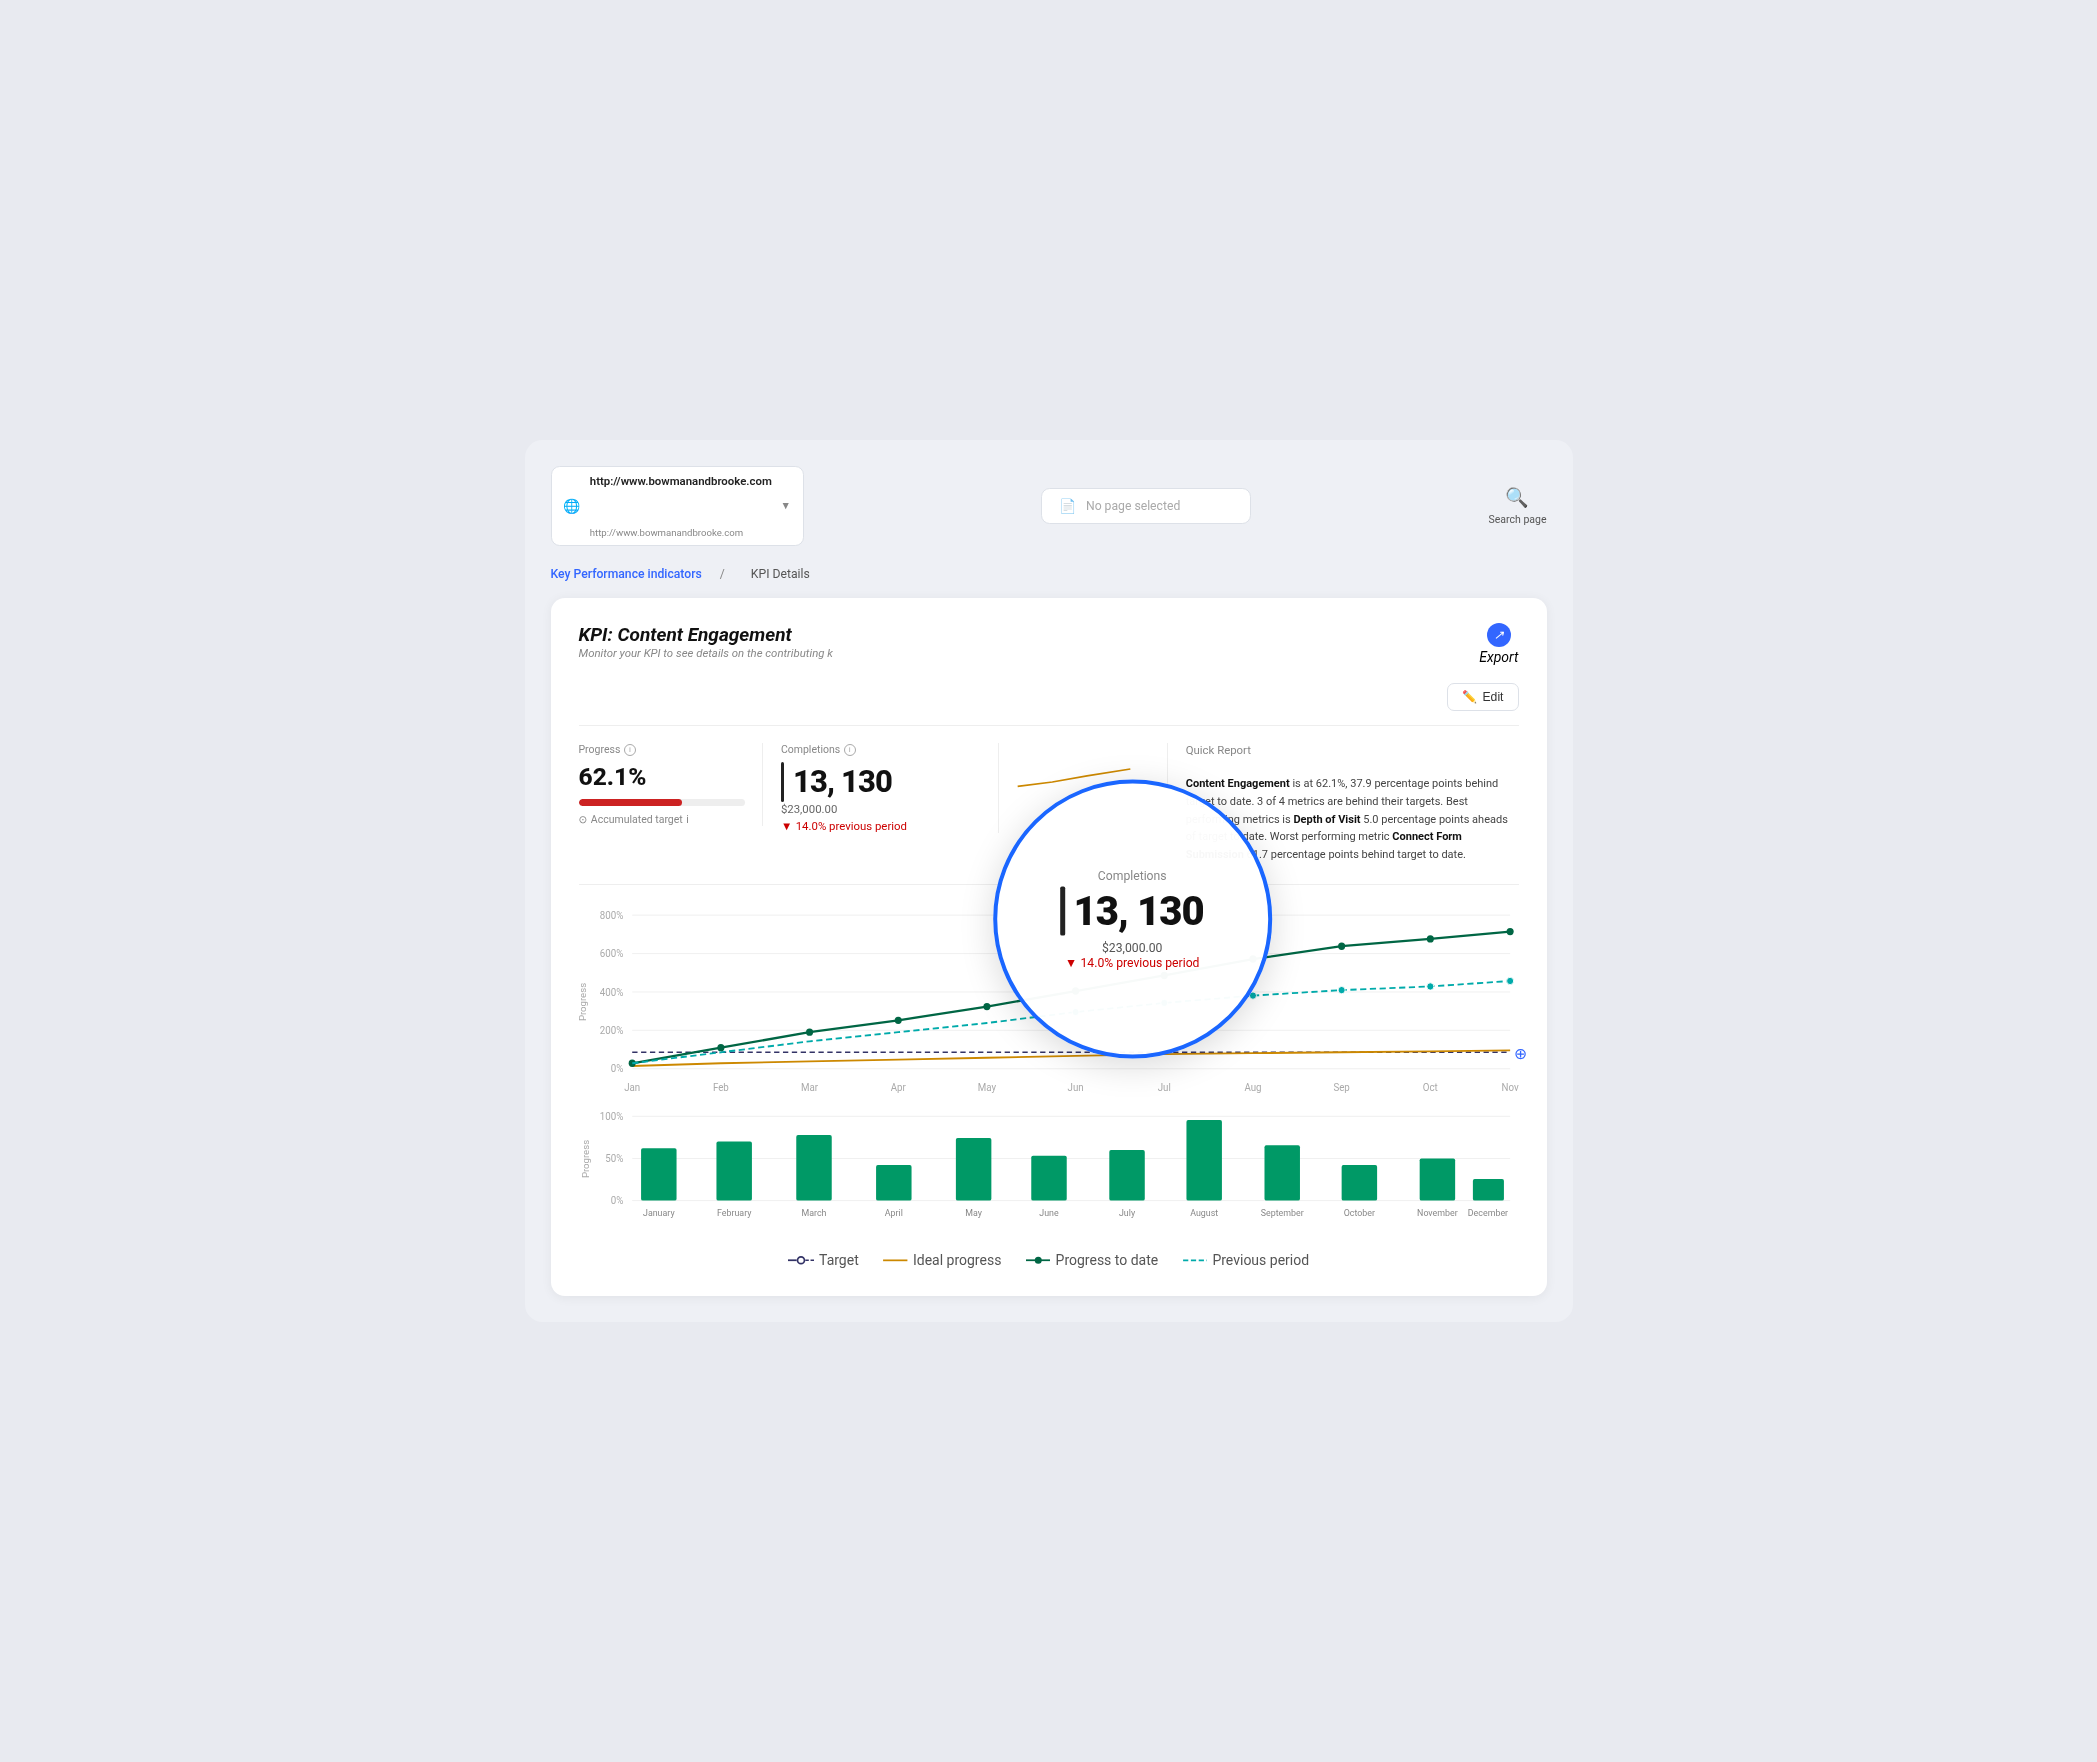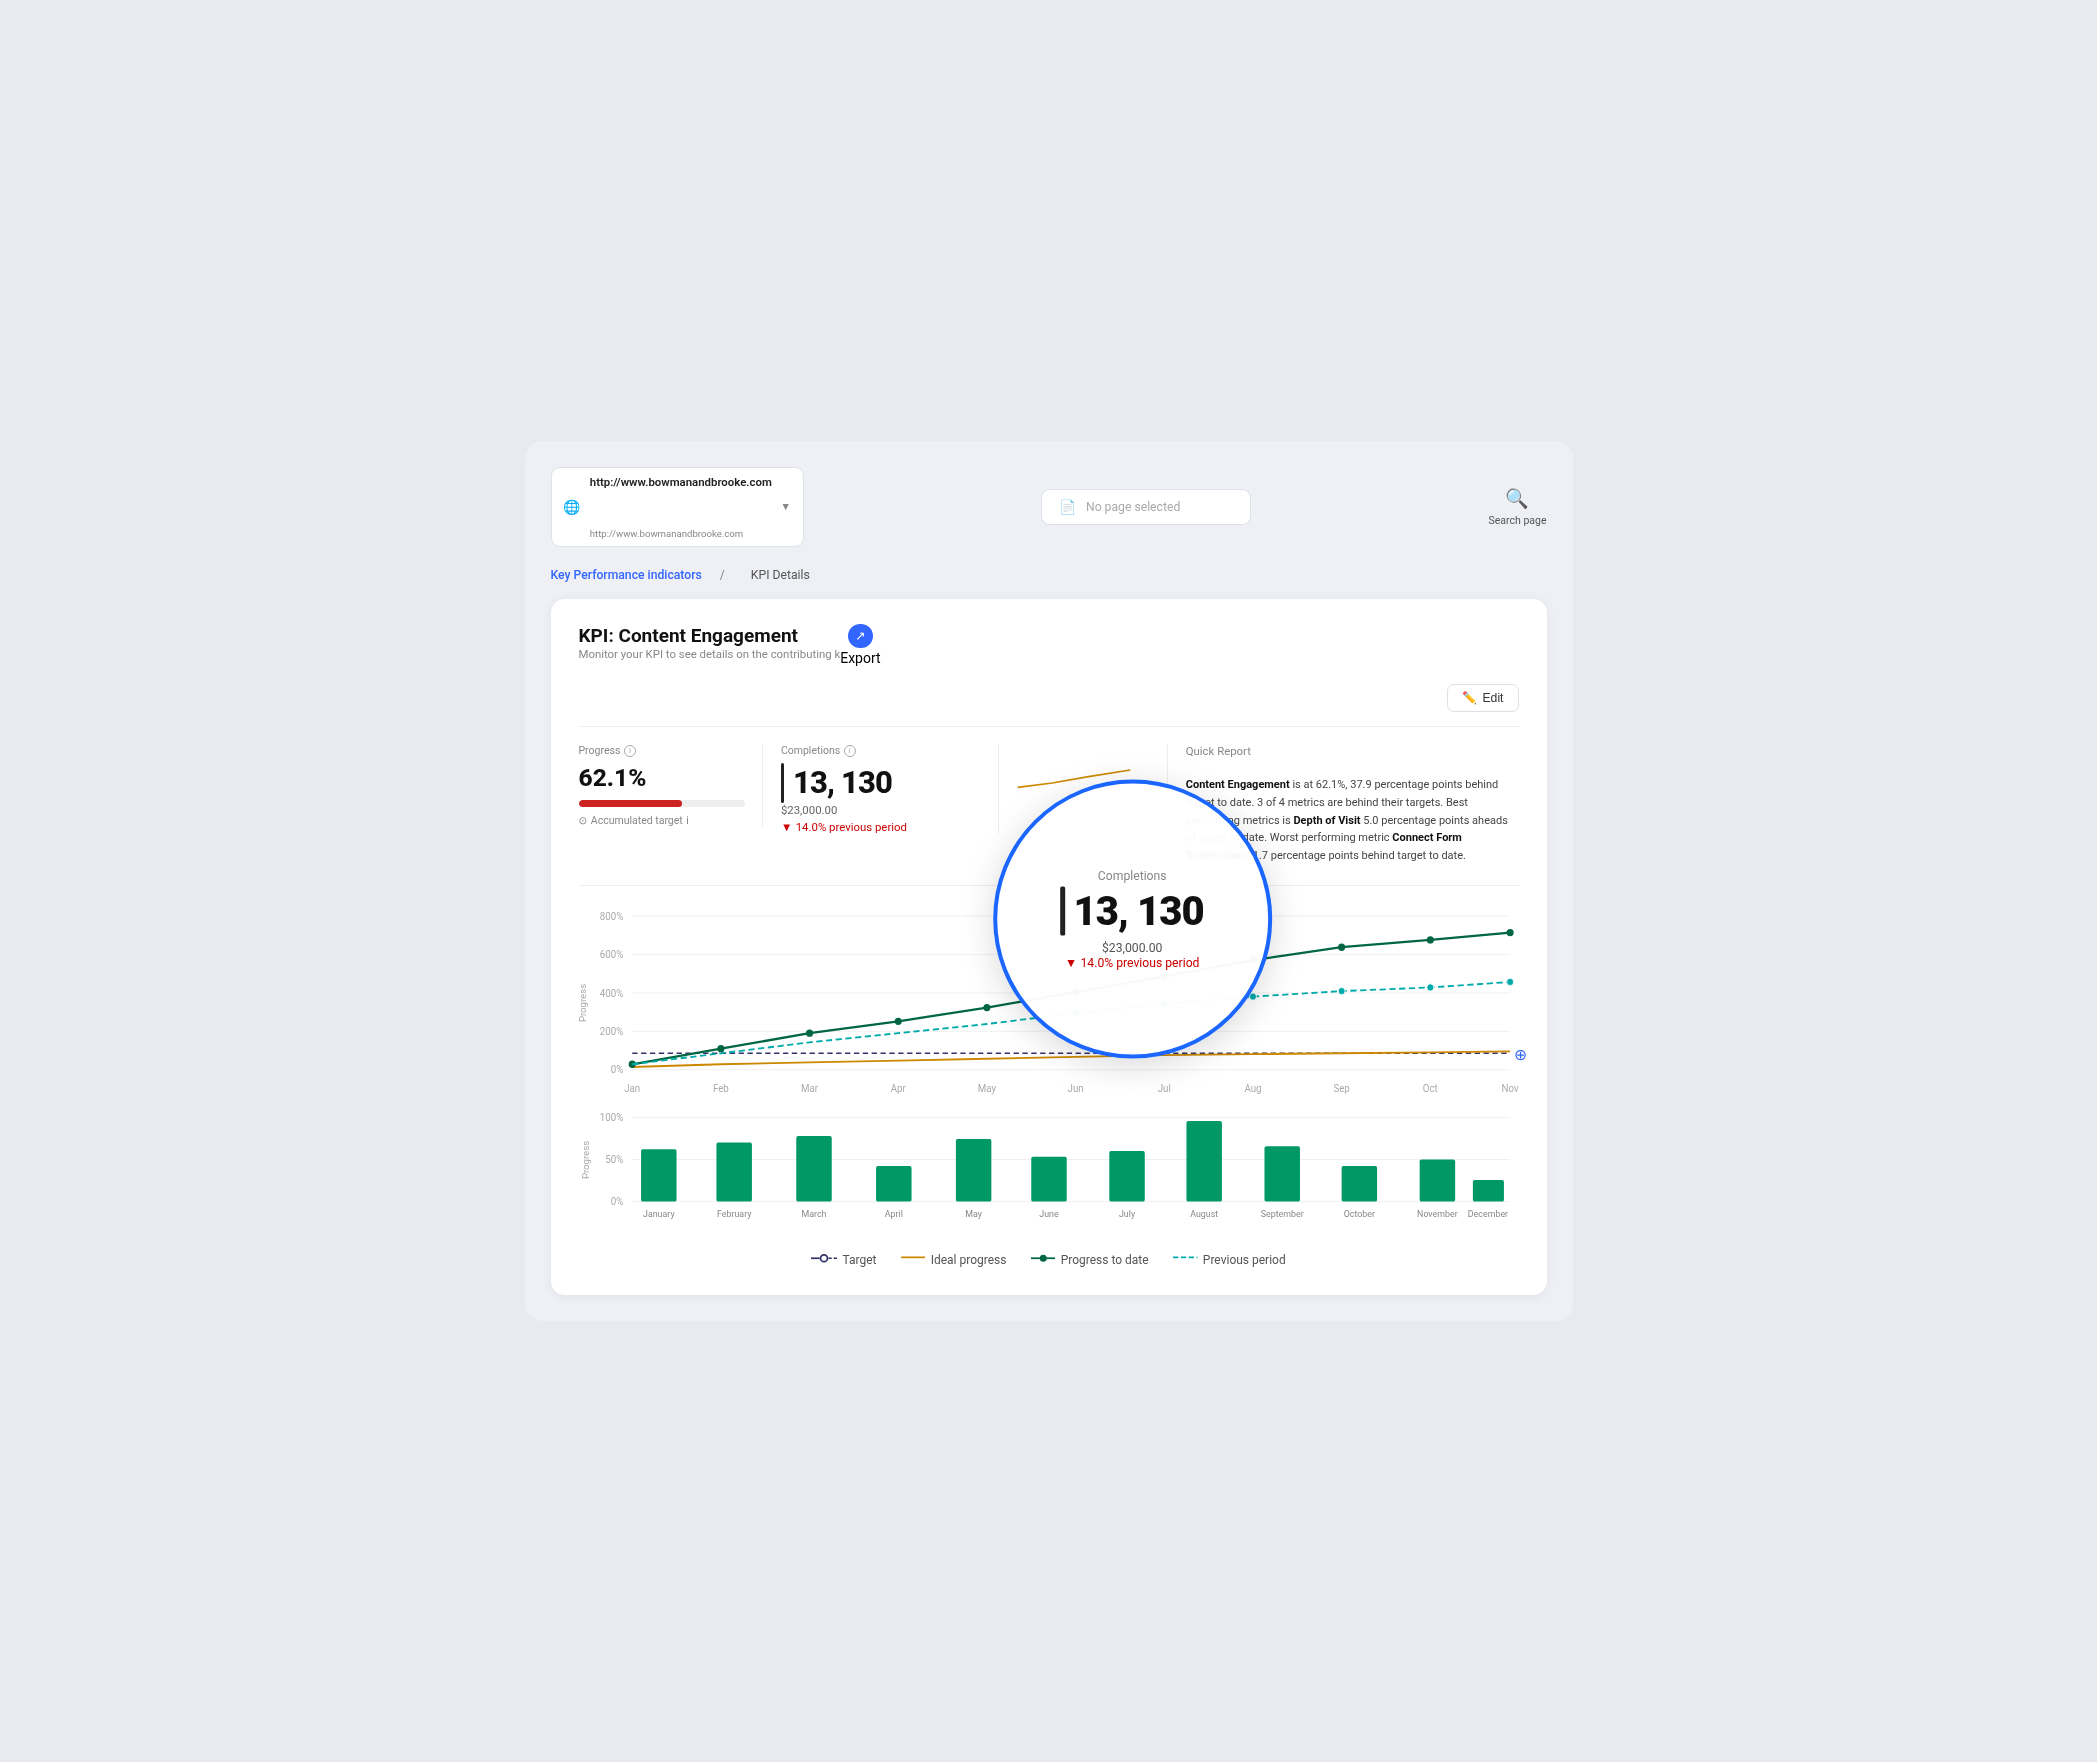--- a/index.html
+++ b/index.html
@@ -120,22 +120,23 @@
     .main-card {
       background: white;
       border-radius: 14px;
       padding: 24.5px 28px 28px;
       box-shadow: 0 1.7px 10.5px rgba(0,0,0,0.06);
       position: relative;
     }
     .card-header-row {
       display: flex;
       align-items: flex-start;
-      justify-content: flex-start;
+      justify-content: space-between;
       margin-bottom: 5.2px;
+      font-style: italic;
     }
     .kpi-title {
       font-size: 19px;
       font-weight: 700;
       color: #111;
     }
     .export-btn {
       display: flex;
       flex-direction: column;
       align-items: center;
@@ -318,23 +319,23 @@
     
     .legend-row {
       display: flex;
       align-items: center;
       justify-content: center;
       gap: 24.5px;
       margin-top: 10.5px;
     }
     .legend-item {
       display: flex;
-      align-items: flex-start;
+      align-items: center;
       gap: 5.2px;
-      font-size: 12px;
+      font-size: 14px;
       color: #555;
     }
     
     .y-axis-label {
       position: absolute;
       left: -15.7px;
       top: 50%;
       transform: translateY(-50%) rotate(-90deg);
       font-size: 9.6px;
       color: #aaa;

